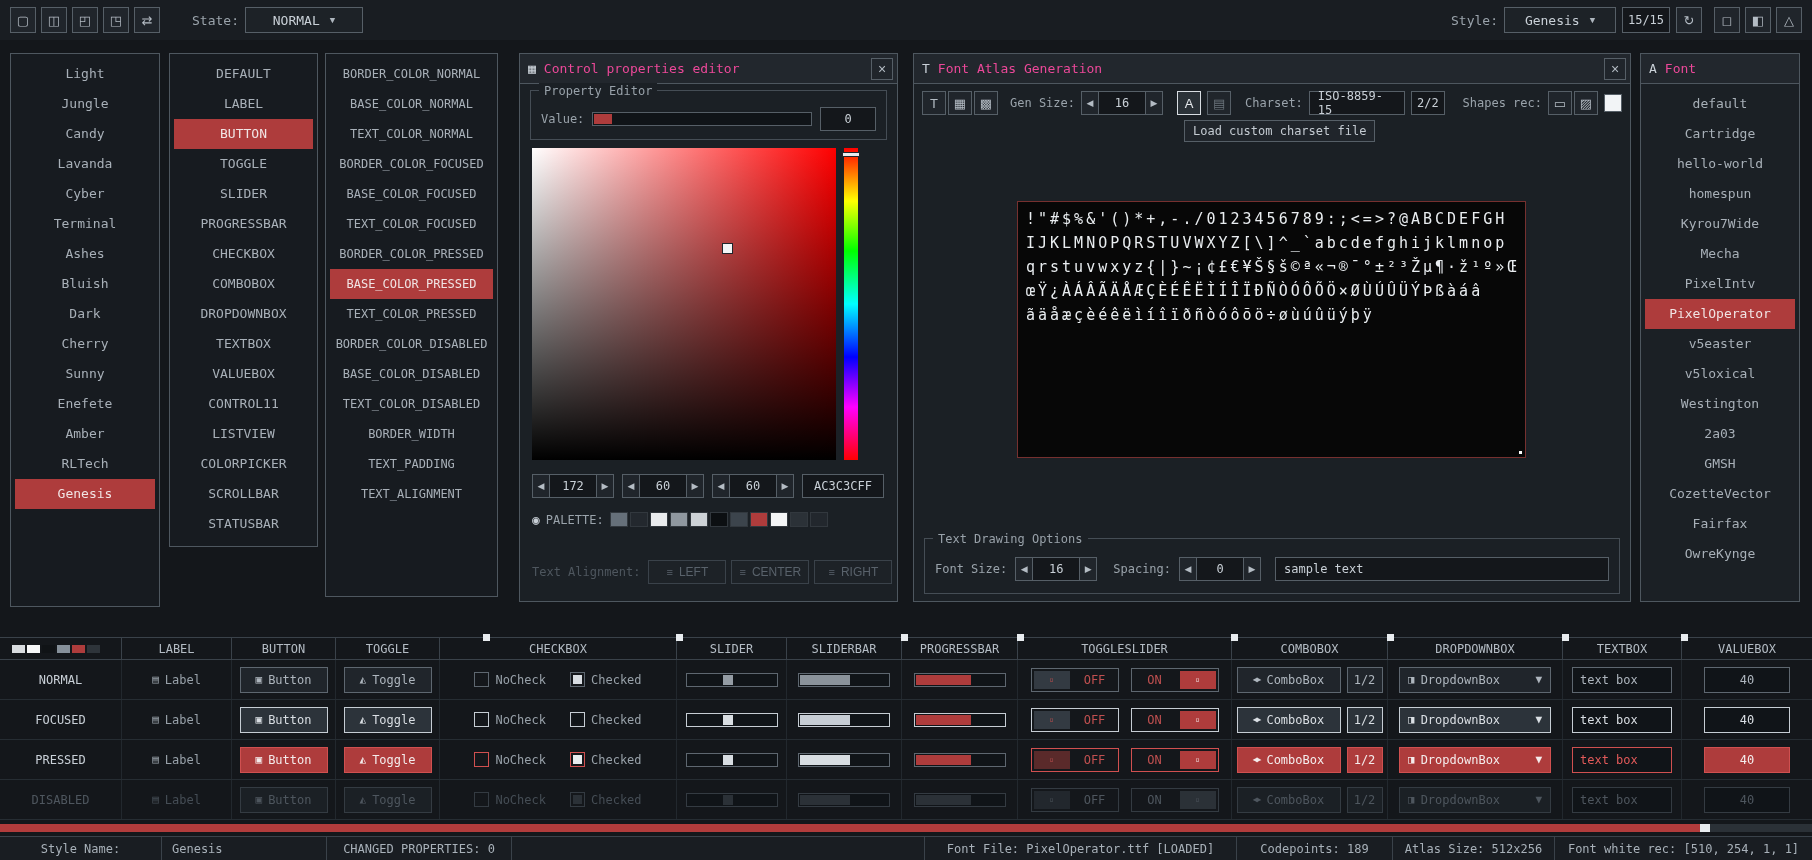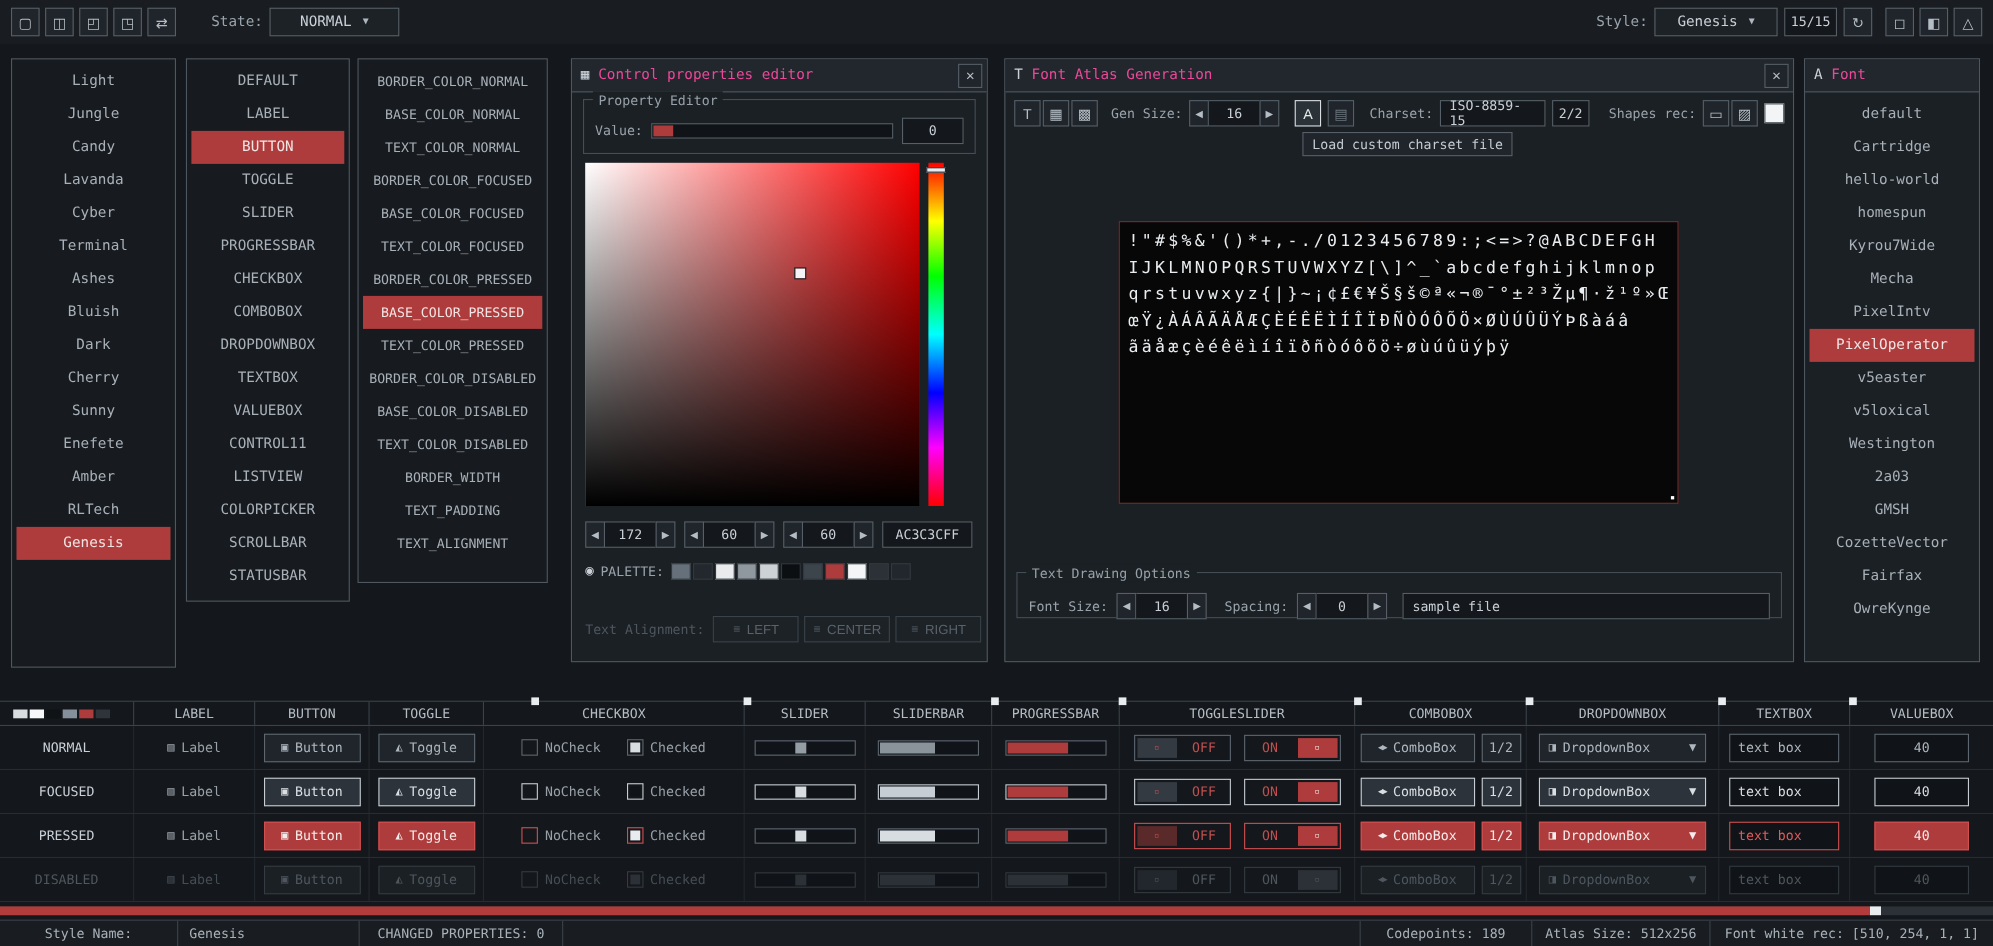--- a/index.html
+++ b/index.html
@@ -77,21 +77,21 @@
   #atlaswin { left:913px; top:53px; width:718px; height:549px; }
   #atlas-toolbar { position:absolute; left:8px; right:8px; top:36px; height:26px; display:flex;
                    align-items:center; gap:6px; font-size:12px; }
   #atlas-toolbar .tb-group { gap:2px; }
   #atlas-tooltip { position:absolute; left:270px; top:66px; border:1px solid #565F67; background:#20252B;
                    color:#C4CBD2; font-size:12px; padding:3px 8px; z-index:5; white-space:nowrap; }
   #atlas-preview { position:absolute; left:103px; top:147px; width:509px; height:257px; background:#070707;
                    border:1px solid #76302F; padding:5px 8px; overflow:hidden; }
   .atlas-row { color:#E9EDF0; font-size:15px; line-height:24px; letter-spacing:3px; white-space:pre; }
   #atlas-dot { position:absolute; right:3px; bottom:3px; width:3px; height:3px; background:#fff; }
-  #text-opts { left:10px; right:10px; top:466px; height:42px; }
+  #text-opts { left:10px; right:10px; top:484px; height:56px; }
   #to-row { display:flex; align-items:center; gap:8px; margin:18px 10px 0; }
   .tbox2 { flex:1; height:24px; border:1px solid #565F67; background:#14171B; color:#C9D0D7;
            display:flex; align-items:center; padding:0 8px; font-size:12px; }
 
   
   #fontwin { left:1640px; top:53px; width:160px; height:549px; }
   #font-items { padding-top:5px; }
 
   
   #sampler { position:absolute; left:0; top:637px; width:1812px; background:#14171B;
@@ -273,21 +273,21 @@
       <div class="li">COMBOBOX</div>
       <div class="li">DROPDOWNBOX</div>
       <div class="li">TEXTBOX</div>
       <div class="li">VALUEBOX</div>
       <div class="li">CONTROL11</div>
       <div class="li">LISTVIEW</div>
       <div class="li">COLORPICKER</div>
       <div class="li">SCROLLBAR</div>
       <div class="li">STATUSBAR</div>
     </div>
-  <div class="panel-list" style="left:325px;top:53px;width:173px;height:477px">
+  <div class="panel-list" style="left:325px;top:53px;width:173px;height:544px">
 
   <div class="li" style="font-size:12px">BORDER_COLOR_NORMAL</div>
       <div class="li" style="font-size:12px">BASE_COLOR_NORMAL</div>
       <div class="li" style="font-size:12px">TEXT_COLOR_NORMAL</div>
       <div class="li" style="font-size:12px">BORDER_COLOR_FOCUSED</div>
       <div class="li" style="font-size:12px">BASE_COLOR_FOCUSED</div>
       <div class="li" style="font-size:12px">TEXT_COLOR_FOCUSED</div>
       <div class="li" style="font-size:12px">BORDER_COLOR_PRESSED</div>
       <div class="li selected" style="font-size:12px">BASE_COLOR_PRESSED</div>
       <div class="li" style="font-size:12px">TEXT_COLOR_PRESSED</div>
@@ -470,21 +470,21 @@
         <span class="tb-label" style="font-size:12px;margin-left:8px">Spacing:</span>
         <div class="spin">
           <button class="sb">
               <span>◀</span>
             </button>
           <div class="sv">0</div>
           <button class="sb">
               <span>▶</span>
             </button>
         </div>
-        <div class="tbox2" style="margin-left:6px">sample file</div>
+        <div class="tbox2" style="margin-left:6px">sample text</div>
       </div>
     </div>
   </div>
 
   <div class="win" id="fontwin">
     <div class="win-tb">
       <span class="win-icon">A</span>
       <span class="win-title">Font</span>
     </div>
     <div id="font-items">
@@ -904,18 +904,19 @@
   <div id="hbar">
     <div id="hbar-fill"></div>
     <div id="hbar-thumb"></div>
   </div>
 
   <div id="statusbar">
     <div class="seg" style="width:162px">Style Name:</div>
     <div class="seg left" style="width:165px">Genesis</div>
     <div class="seg" style="width:185px">CHANGED PROPERTIES: 0</div>
     <div class="seg" style="flex:1"></div>
+    <div class="seg" style="width:312px">Font File: PixelOperator.ttf [LOADED]</div>
     <div class="seg" style="width:156px">Codepoints: 189</div>
     <div class="seg" style="width:162px">Atlas Size: 512x256</div>
     <div class="seg" style="width:257px;border-right:0">Font white rec: [510, 254, 1, 1]</div>
   </div>
 
 </div>
 
 </body></html>

